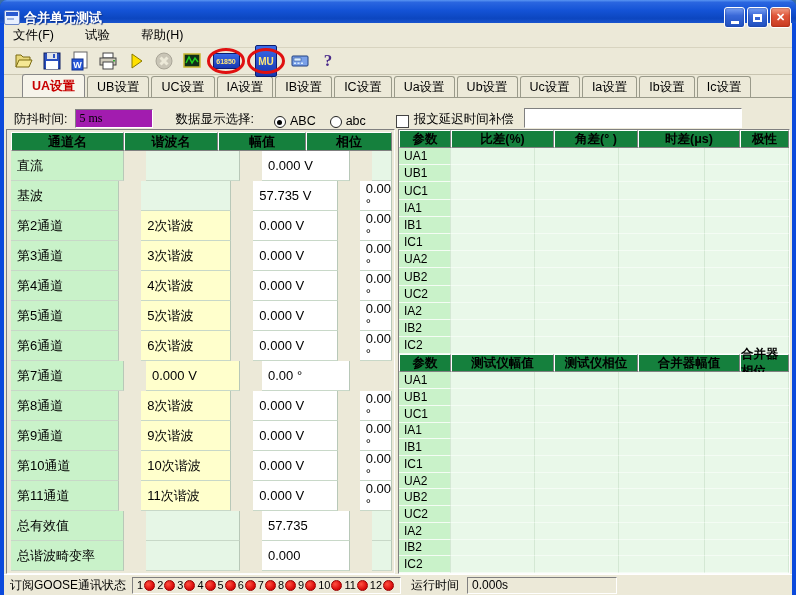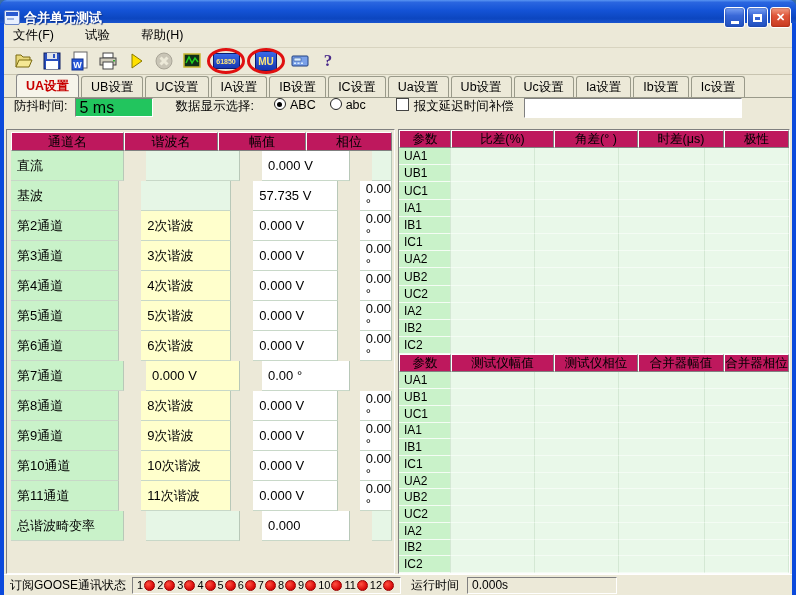--- a/index.html
+++ b/index.html
@@ -32,51 +32,51 @@
   
   .menubar { height:25px; background:#ece9d8; display:flex; align-items:center; padding-left:0; border-bottom:1px solid #d8d4c0;gap:13px; }
   .menu-item { font-size:12.5px; color:#000; padding:2px 9px; }
   
   .toolbar { height:27px; background:#ece9d8; display:flex; align-items:center; padding-left:6px; border-bottom:1px solid #c8c4b0; }
   .tbtn { width:28px; height:24px; display:flex; align-items:center; justify-content:center; position:relative; }
   .tbtn svg { display:block; }
   .badge { position:relative; display:flex; align-items:center; justify-content:center; }
   .badge .chip { background:linear-gradient(180deg,#3a6ae8,#1638b0); border:1px solid #0a1c70; color:#ffe878; font-weight:bold; border-radius:2px; display:flex; align-items:center; justify-content:center; }
   .chip.c61850 { width:27px; height:16px; font-size:7px; letter-spacing:0; }
-  .chip.cmu { width:22px; height:20px; font-size:10px; }
+  .chip.cmu { width:22px; height:32px; font-size:10px; }
   .redring { position:absolute; width:38px; height:26px; border:3px solid #e01010; border-radius:50%; left:50%; top:50%; transform:translate(-50%,-50%); pointer-events:none; }
   
-  .tabstrip { height:23px; background:#ece9d8; display:flex; align-items:flex-end; padding-left:12px; border-bottom:1px solid #9a9a8a; }
+  .tabstrip { height:23px; background:#ece9d8; display:flex; align-items:flex-end; padding-left:18px; border-bottom:1px solid #9a9a8a; }
   .tab {
     height:21px; padding:0 9px; display:flex; align-items:center;
     font-size:12.5px; color:#000; background:#ece9d8;
     border:1px solid #9a9a8a; border-bottom:none; border-radius:3px 3px 0 0; margin-right:2px;
   }
   .tab.active { color:#c80000; height:23px; background:#f6f4ea; border-color:#888; position:relative; z-index:2; font-weight:bold; }
   
-  .controls { height:30px; background:#ece9d8; display:flex; align-items:flex-start; font-size:12.5px; padding-left:10px; }
+  .controls { height:30px; background:#ece9d8; display:flex; align-items:flex-end; font-size:12.5px; padding-left:10px; }
   .ctl-label { margin-right:8px; }
-  .debounce-input { width:78px; height:19px; border:1px solid; border-color:#808080 #fff #fff #808080; background:#22c55e; font-size:16px; padding:0 3px; font-family:Liberation Sans, sans-serif; }
+  .debounce-input { width:78px; height:19px; border:1px solid; border-color:#808080 #fff #fff #808080; background:#a21caf; font-size:12px; padding:0 3px; font-family:Liberation Serif, serif; }
   .gap1 { width:22px; } .gap2 { width:12px; } .gap3 { width:16px; }
   .radio { width:12px; height:12px; border:1px solid #222; border-radius:50%; background:#fff; display:inline-flex; align-items:center; justify-content:center; margin-right:4px; }
   .radio .dot { width:5px; height:5px; border-radius:50%; background:#000; }
   .radio-label { margin-right:14px; }
   .checkbox { width:13px; height:13px; border:1px solid #444; background:#fff; margin-right:5px; }
   .delay-field { width:218px; height:20px; margin-left:10px; border:1px solid; border-color:#808080 #fff #fff #808080; background:#fff; font-size:12px; font-family:"Liberation Sans",sans-serif; }
   
   .main { height:446px; background:#ece9d8; display:flex; padding:1px 2px 0 2px; gap:3px; }
   .panel { border:1px solid; border-color:#808080 #fdfdfd #fdfdfd #808080; background:#e6f6e6; }
   .left-panel { width:389px; padding-top:2px; padding-left:4px; background:#ece9d8; }
   .right-panel { flex:1; display:flex; flex-direction:column; background:#e6f6e6; }
   
   .lt { width:381px; font-size:13px; }
   .lt-header { display:flex; height:19px; }
   .hcell {
-    background:#be185d; border:1px solid; border-color:#fff #808080 #808080 #fff;
-    display:flex; align-items:center; justify-content:center; font-size:13px;
+    background:#15803d; border:1px solid; border-color:#fff #808080 #808080 #fff;
+    display:flex; align-items:center; justify-content:center; font-size:13px;font-weight:bold;
   }
   .lt-header .hcell:nth-child(1){ width:113px; }
   .lt-header .hcell:nth-child(2){ width:94px; }
   .lt-header .hcell:nth-child(3){ width:88px; }
   .lt-header .hcell:nth-child(4){ flex:1; }
   .lt-row { display:flex; height:30px;gap:22px; }
   .lt-cell { border-right:1px solid #b8c8b8; border-bottom:1px solid #c8d8c8; display:flex; align-items:center; padding-left:6px; background:#fff; }
   .lt-cell:empty { background:#e6f6e6; }
   .lt-row .lt-cell:nth-child(1){ width:113px; background:#c9f2c9; }
   .lt-row .lt-cell:nth-child(2){ width:94px; }
@@ -85,21 +85,21 @@
   .lt-row .lt-cell:nth-child(4){ flex:1; }
   
   .rt { display:flex; flex-direction:column; }
   .rt-top { height:226px; }
   .rt-bottom { height:220px; }
   .rt-header { display:flex; height:18px; }
   .rt-header .hcell { font-size:12.5px; }
   .rt-header .hcell:nth-child(1){ width:52px; }
   .rt-header .hcell:nth-child(2){ width:103px; }
   .rt-header .hcell:nth-child(3){ width:84px; }
-  .rt-header .hcell:nth-child(4){ width:86px; }
+  .rt-header .hcell:nth-child(4){ width:102px; }
   .rt-header .hcell:nth-child(5){ flex:1; }
   .rt-body { flex:1; display:flex; flex-direction:column; }
   .rt-row { display:flex; flex:1; }
   .rt-cell { border-right:1px solid #d4e8d4; border-bottom:1px solid #f4fcf4; background:#e9f8e9; display:flex; align-items:center; padding-left:5px; font-size:12px; }
   .rt-row .rt-cell:nth-child(1){ width:52px; background:#c9f2c9; }
   .rt-row .rt-cell:nth-child(2){ width:84px; }
   .rt-row .rt-cell:nth-child(3){ width:84px; }
   .rt-row .rt-cell:nth-child(4){ width:86px; }
   .rt-row .rt-cell:nth-child(5){ flex:1; }
   
@@ -335,20 +335,26 @@
                 <div class="lt-cell">0.000 V</div>
                 <div class="lt-cell">0.00 °</div>
               </div>
               <div class="lt-row">
                 <div class="lt-cell">第11通道</div>
                 <div class="lt-cell">11次谐波</div>
                 <div class="lt-cell">0.000 V</div>
                 <div class="lt-cell">0.00 °</div>
               </div>
               <div class="lt-row">
+                <div class="lt-cell">总有效值</div>
+                <div class="lt-cell"></div>
+                <div class="lt-cell">57.735</div>
+                <div class="lt-cell"></div>
+              </div>
+              <div class="lt-row">
                 <div class="lt-cell">总谐波畸变率</div>
                 <div class="lt-cell"></div>
                 <div class="lt-cell">0.000</div>
                 <div class="lt-cell"></div>
               </div>
             </div>
         </div>
       </div>
 
       <div class="panel right-panel">

